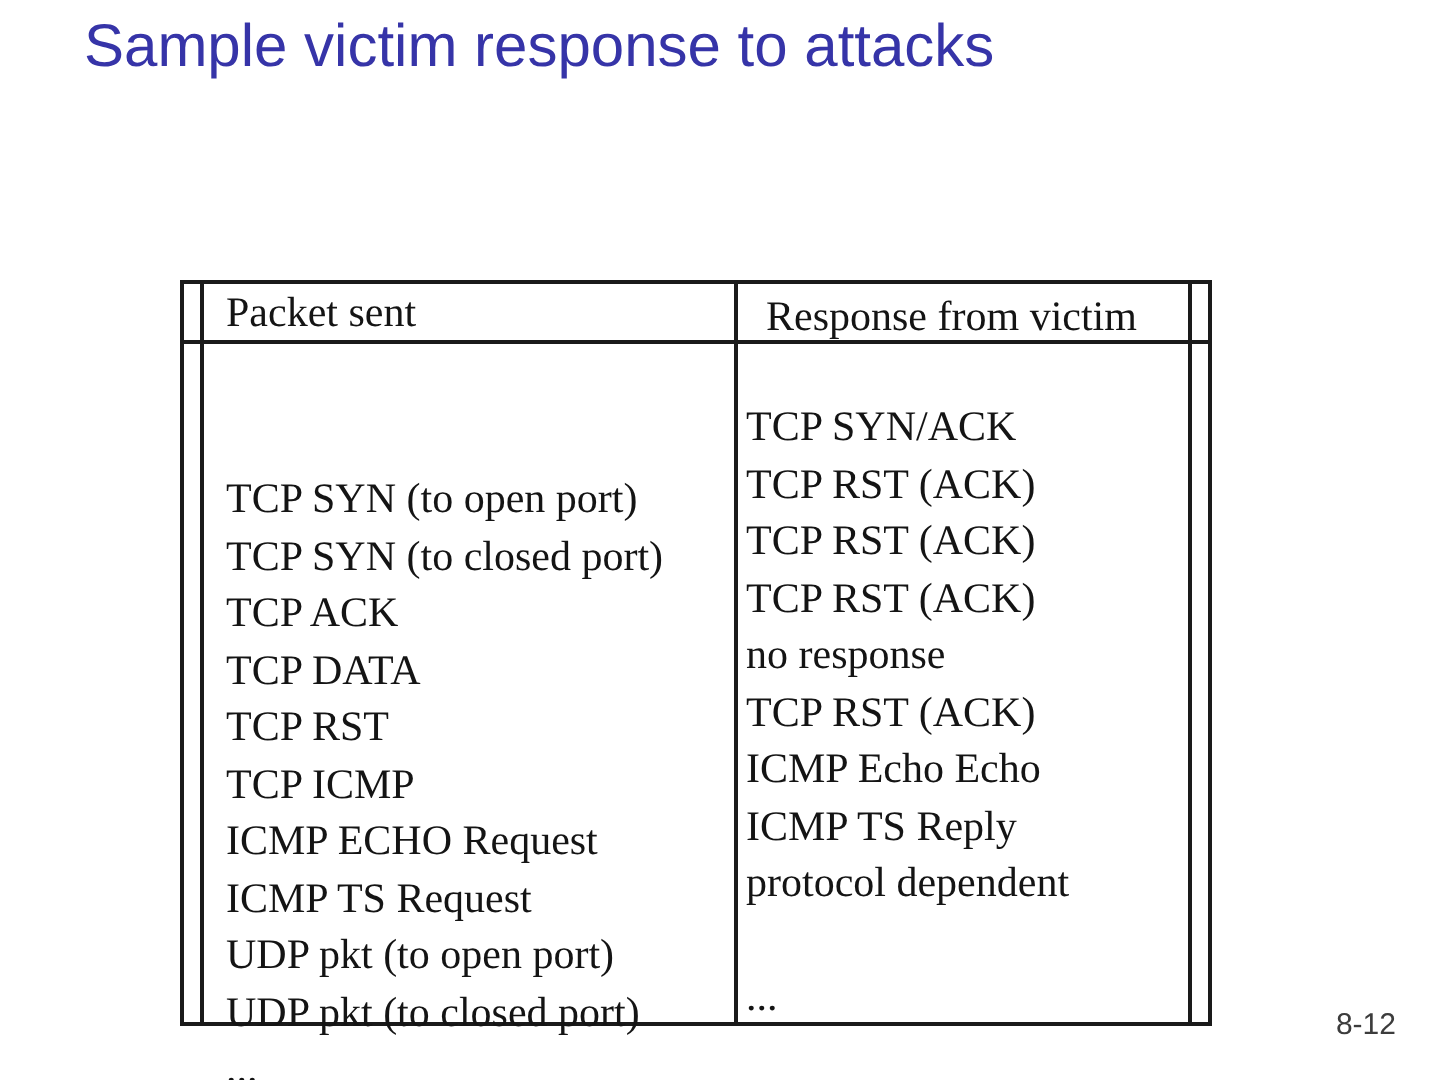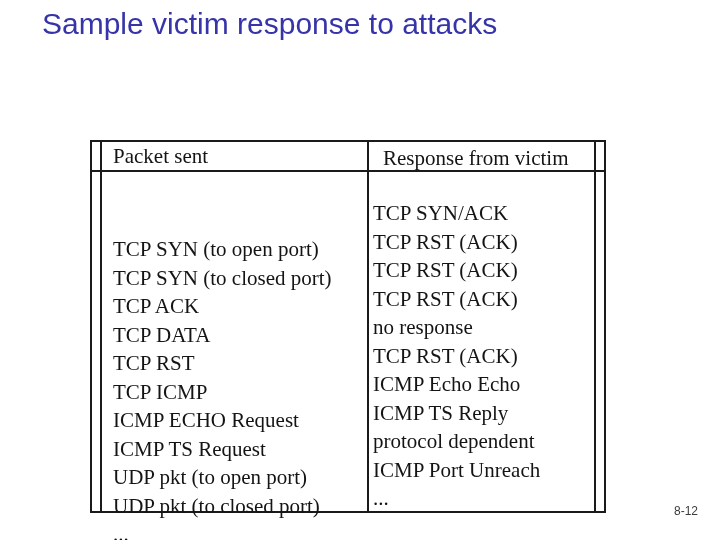--- a/index.html
+++ b/index.html
@@ -58,21 +58,21 @@
     left: 0; right: 0;
     top: 58px;
   }
   .trow { position: relative; height: 28.5px; }
   .cell-left  { position: absolute; left: 21px; top: 1px; white-space: nowrap; margin-top: 36px; }
   .cell-right { position: absolute; left: 281px; top: 1px; white-space: nowrap; }
 
   .page-number {
     position: absolute;
     right: 22px; top: 504px;
-    font-size: 12px;
+    font-size: 15px;
     color: #3c3c3c;
   }
 </style>
 </head>
 <body>
 
 <div class="slide-title">Sample victim response to attacks</div>
 
 <div class="table-wrap">
   <div class="vline vl-inner-left"></div>
@@ -116,21 +116,20 @@
     <div class="trow">
       <span class="cell-left">ICMP TS Request</span>
       <span class="cell-right">ICMP TS Reply</span>
     </div>
     <div class="trow">
       <span class="cell-left">UDP pkt (to open port)</span>
       <span class="cell-right">protocol dependent</span>
     </div>
     <div class="trow">
       <span class="cell-left">UDP pkt (to closed port)</span>
-      <span class="cell-right">ICMP Port Unreach</span>
     </div>
     <div class="trow">
       <span class="cell-left">...</span>
       <span class="cell-right">...</span>
     </div>
   </div>
 </div>
 
 <div class="page-number">8-12</div>
 

